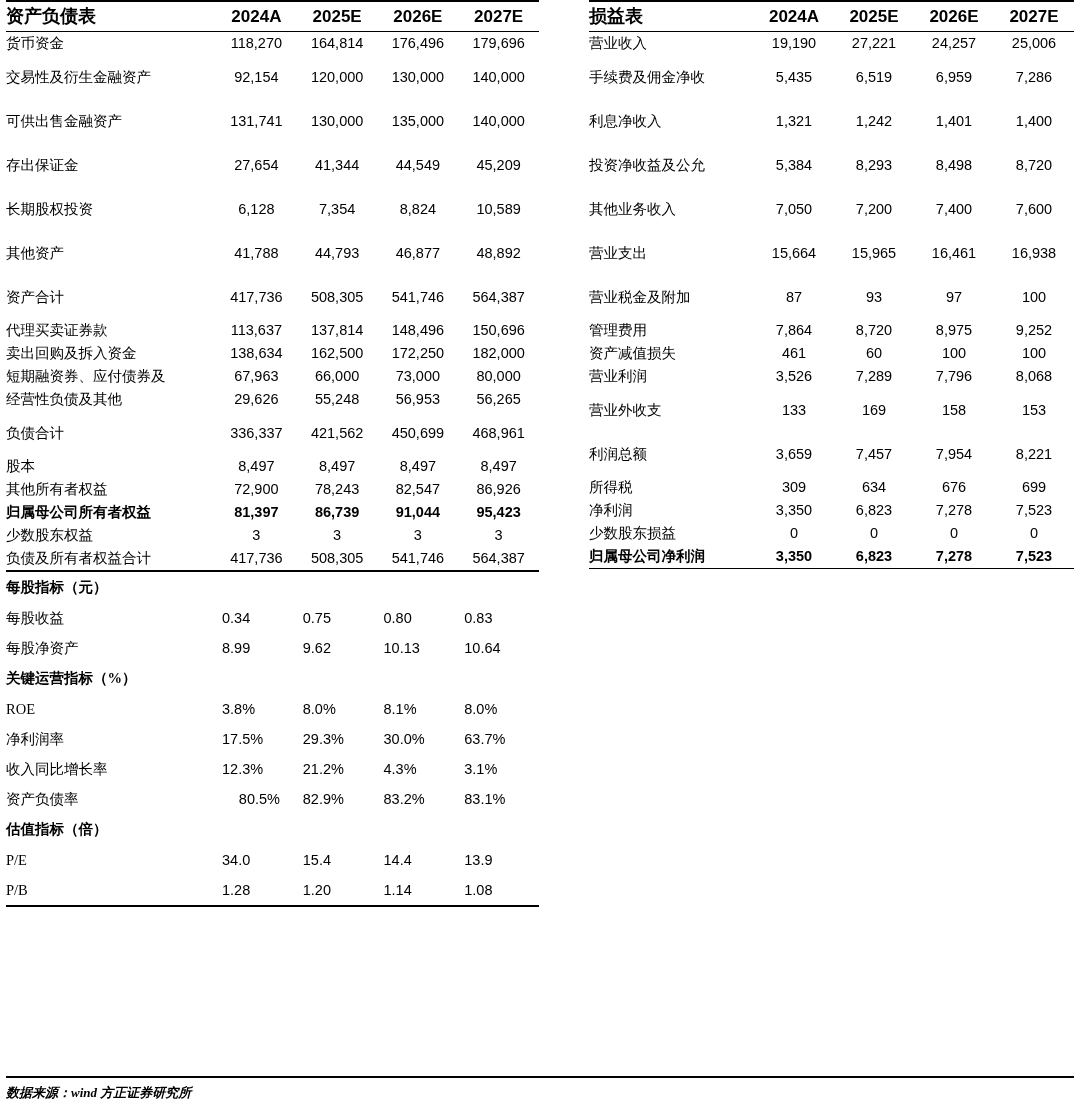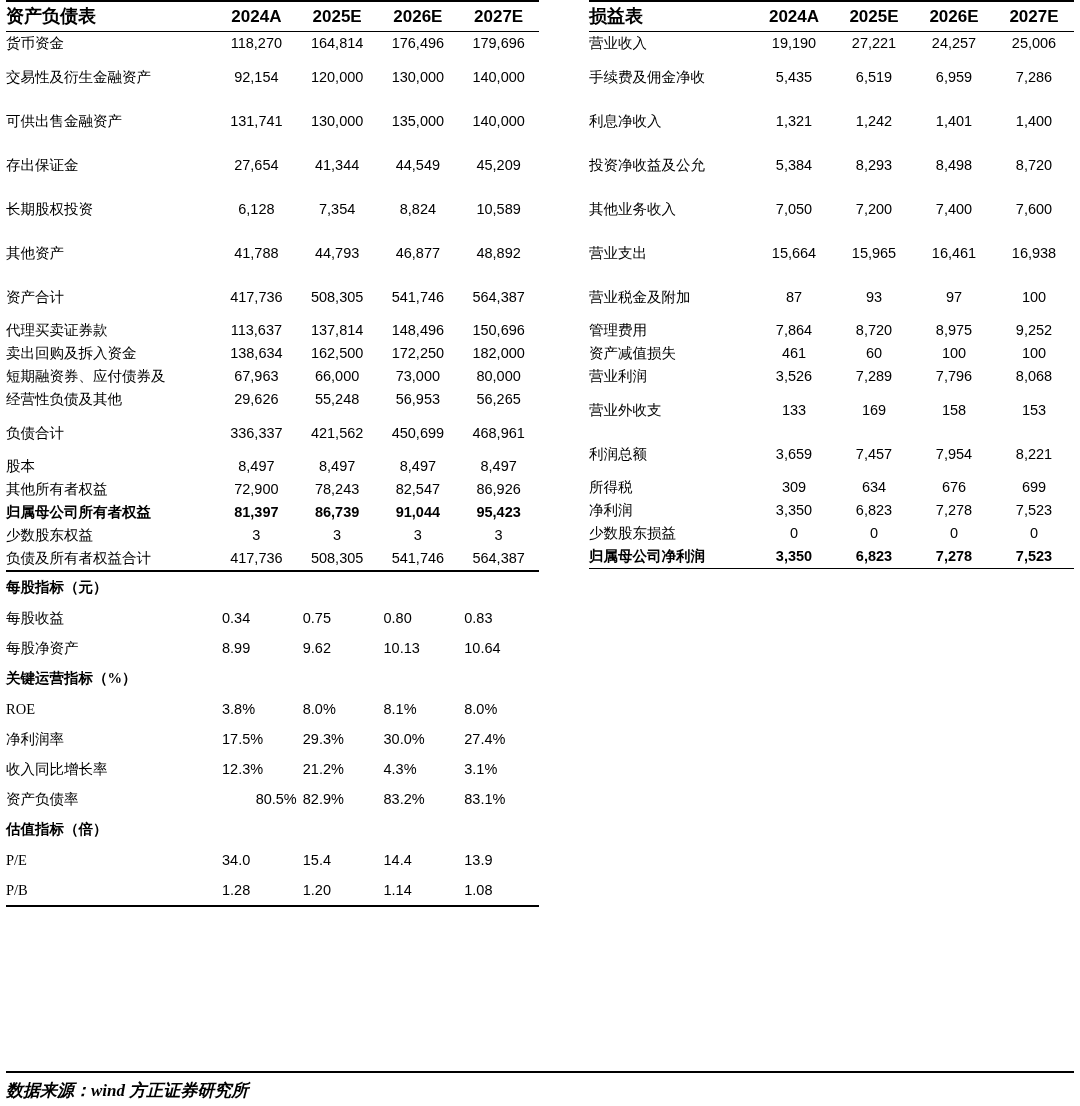--- a/index.html
+++ b/index.html
@@ -146,21 +146,21 @@
     width: 1068px;
   }
   .footer-rule {
     border-top: 2.5px solid #000;
     width: 1068px;
   }
   .footer-text {
     font-family: "Liberation Serif", "DejaVu Serif", serif;
     font-style: italic;
     font-weight: bold;
-    font-size: 17px;
+    font-size: 13px;
     padding-top: 6px;
     white-space: nowrap;
   }
 </style>
 </head>
 <body>
 
 <div class="page">
 
 
@@ -339,32 +339,32 @@
               <td class="num" style="text-align: left; padding-left: 6px;">3.8%</td>
               <td class="num" style="text-align: left; padding-left: 6px;">8.0%</td>
               <td class="num" style="text-align: left; padding-left: 6px;">8.1%</td>
               <td class="num" style="text-align: left; padding-left: 6px;">8.0%</td>
             </tr>
             <tr class="r-mid">
               <td class="lbl">净利润率</td>
               <td class="num" style="text-align: left; padding-left: 6px;">17.5%</td>
               <td class="num" style="text-align: left; padding-left: 6px;">29.3%</td>
               <td class="num" style="text-align: left; padding-left: 6px;">30.0%</td>
-              <td class="num" style="text-align: left; padding-left: 6px;">27.4%</td>
+              <td class="num" style="text-align: left; padding-left: 6px;">63.7%</td>
             </tr>
             <tr class="r-mid">
               <td class="lbl">收入同比增长率</td>
               <td class="num" style="text-align: left; padding-left: 6px;">12.3%</td>
               <td class="num" style="text-align: left; padding-left: 6px;">21.2%</td>
               <td class="num" style="text-align: left; padding-left: 6px;">4.3%</td>
               <td class="num" style="text-align: left; padding-left: 6px;">3.1%</td>
             </tr>
             <tr class="r-mid">
               <td class="lbl">资产负债率</td>
-              <td class="num" style="text-align: right; padding-left: 6px; margin-left: 40px;">80.5%</td>
+              <td class="num" style="text-align: center; padding-left: 6px; margin-left: 40px;">80.5%</td>
               <td class="num" style="text-align: left; padding-left: 6px;">82.9%</td>
               <td class="num" style="text-align: left; padding-left: 6px;">83.2%</td>
               <td class="num" style="text-align: left; padding-left: 6px;">83.1%</td>
             </tr>
             <tr class="r-sec">
               <td class="sec">估值指标（倍）</td>
               <td class="num"></td>
               <td class="num"></td>
               <td class="num"></td>
               <td class="num"></td>

